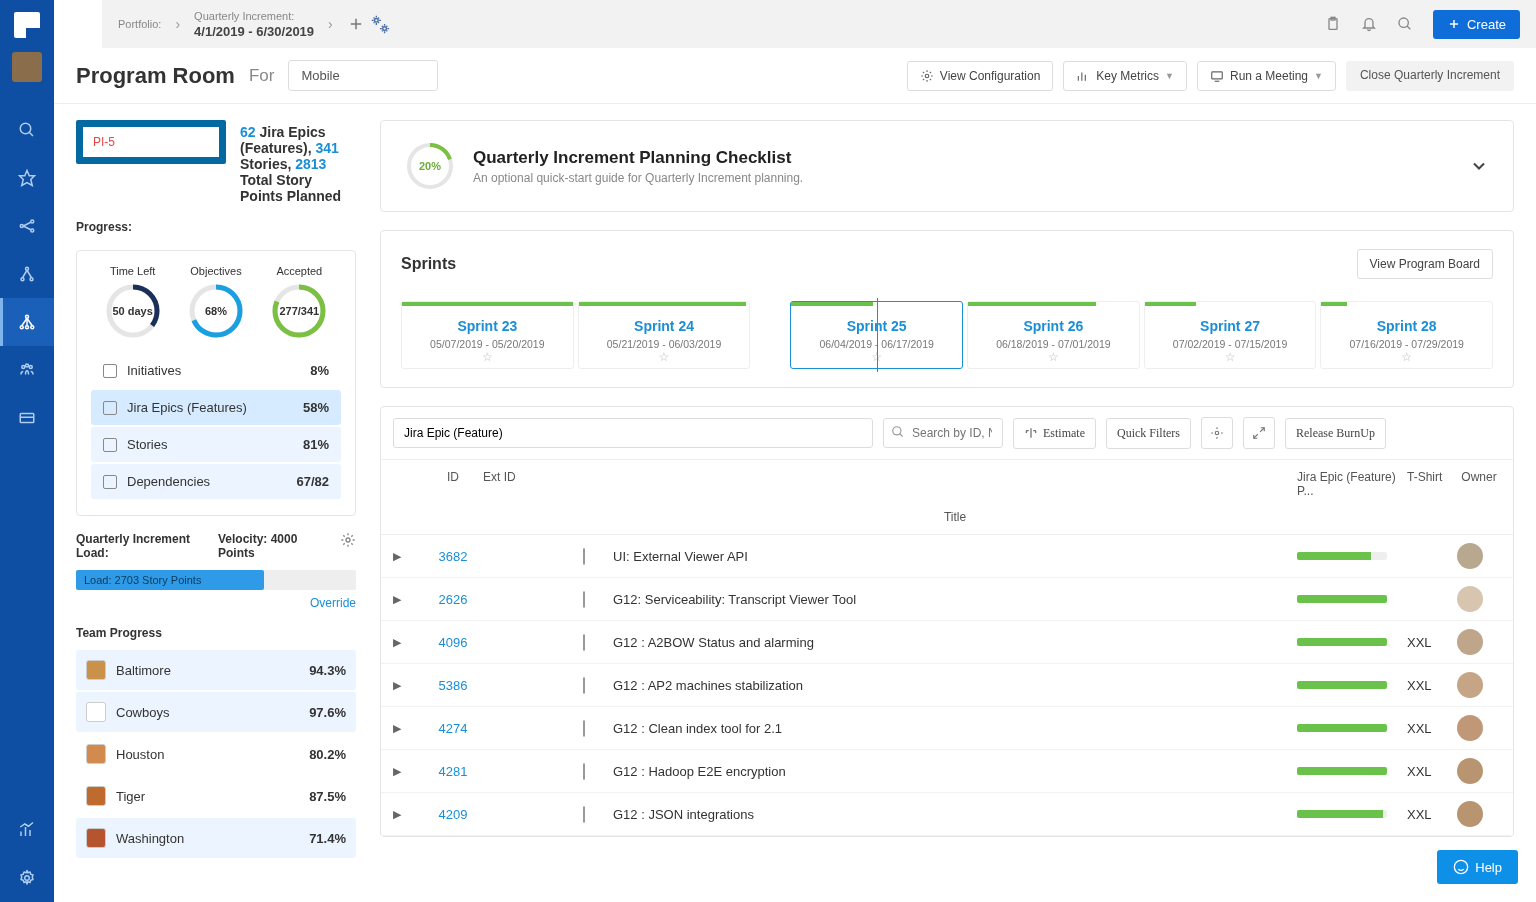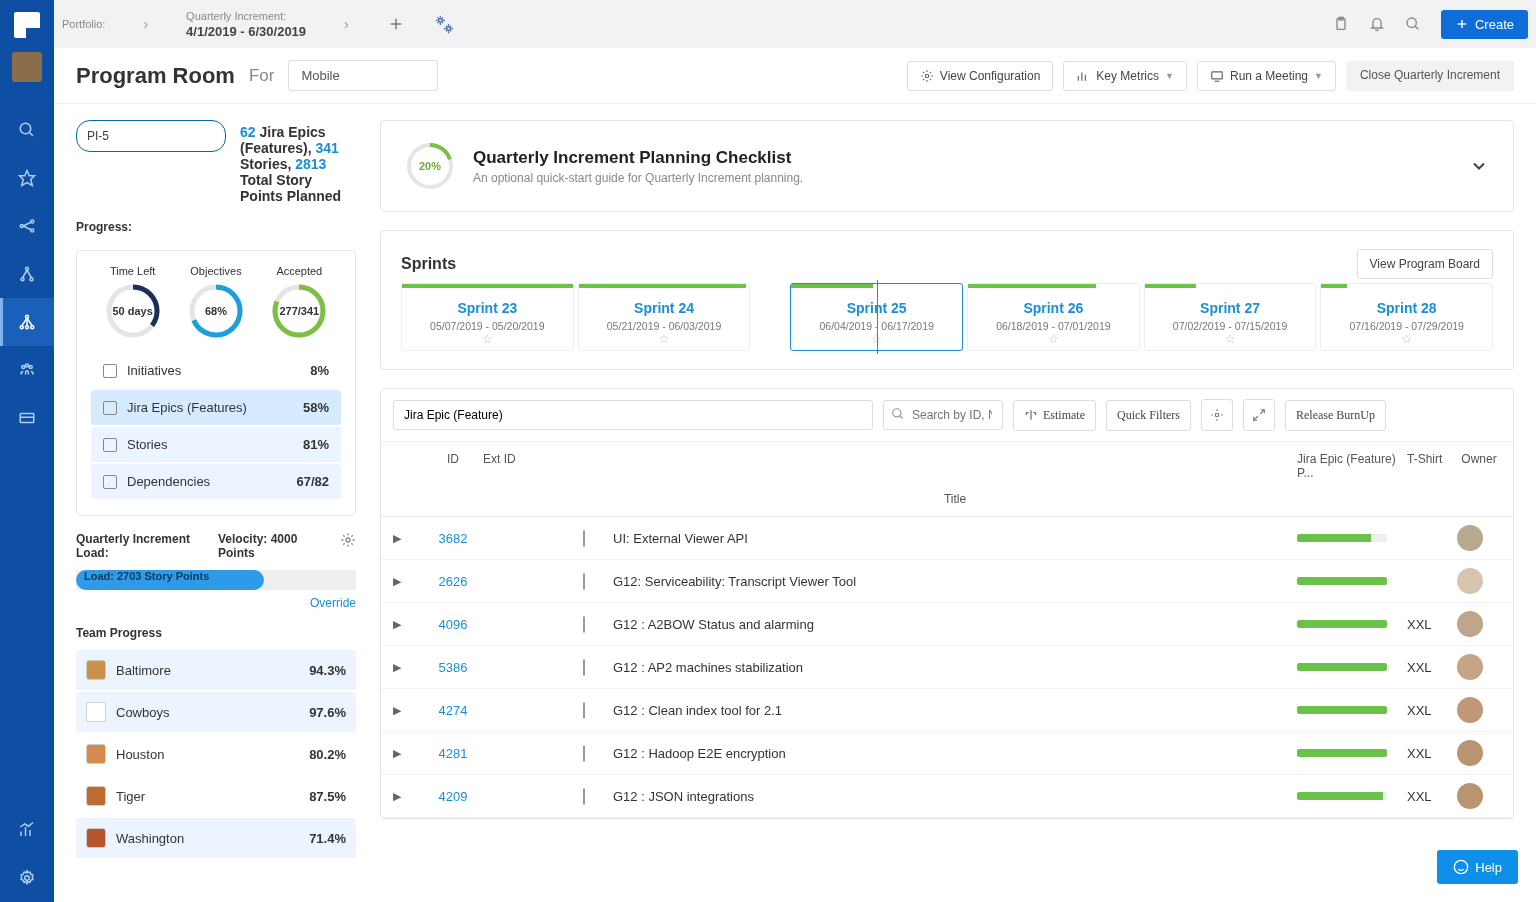--- a/index.html
+++ b/index.html
@@ -7,70 +7,70 @@
 .app { display: flex; }
 .sidebar-nav { width: 54px; background: #0e4ea3; height: 902px; display: flex; flex-direction: column; align-items: center; padding-top: 12px; }
 .sidebar-nav .logo { width: 26px; height: 26px; background: #fff; border-radius: 2px; margin-bottom: 14px; position: relative; }
 .sidebar-nav .logo::after { content: ""; position: absolute; width: 14px; height: 10px; background: #0e4ea3; bottom: 0; right: 0; }
 .sidebar-nav .avatar { width: 30px; height: 30px; border-radius: 3px; background: #8a6d4a; margin-bottom: 24px; }
 .sidebar-nav .nav-icon { width: 54px; height: 48px; display: flex; align-items: center; justify-content: center; color: #aecdf0; cursor: pointer; }
 .sidebar-nav .nav-icon.active { background: #1a5fb8; color: #fff; position: relative;}
 .sidebar-nav .nav-icon.active::before { content:""; position:absolute; left:0; top:0; bottom:0; width:3px; background:#7fb5ef;}
 .sidebar-nav .spacer { flex: 1; }
 .main { flex: 1; display: flex; flex-direction: column; }
-.topbar { height: 48px; background: #f2f2f2; display: flex; align-items: center; padding: 0 8px; gap: 28px; color: #555; }
+.topbar { height: 48px; background: #f2f2f2; display: flex; align-items: center; padding: 0 16px; gap: 4px; color: #555; margin-left: 48px; }
 .top-section { display: flex; flex-direction: column; gap: 2px; }
 .top-section .label { font-size: 11px; color: #888; }
 .top-section .value { font-size: 13px; font-weight: 600; color: #444; }
 .top-chev { color: #999; padding: 0 10px; font-size:14px;}
 .topbar .right { margin-left: auto; display: flex; align-items: center; gap: 20px; }
 .top-icon { color: #666; cursor: pointer; }
 .btn-create { background: #0e6dd8; color: #fff; padding: 7px 14px; border-radius: 3px; font-size: 13px; display: flex; align-items: center; gap: 6px; cursor: pointer; }
 .header-row { display: flex; align-items: center; padding: 12px 22px; gap: 14px; border-bottom: 1px solid #eee; }
 .header-row h1 { font-size: 22px; font-weight: 700; color: #333; }
 .header-row .for-label { font-size: 17px; color: #888; }
 .header-row .dropdown { border: 1px solid #ddd; border-radius: 3px; padding: 7px 12px; font-size: 13px; color: #555; min-width: 150px; }
 .header-actions { margin-left: auto; display: flex; gap: 10px; }
 .btn-outline { border: 1px solid #ddd; border-radius: 3px; padding: 7px 12px; font-size: 12px; color: #444; display: flex; align-items: center; gap: 6px; cursor: pointer; background: #fff; }
 .btn-flat { background: #f2f2f2; border-radius: 3px; padding: 7px 14px; font-size: 12px; color: #555; cursor: pointer; }
 .content { display: flex; padding: 16px 22px; gap: 24px; }
 .left-col { width: 280px; display: flex; flex-direction: column; gap: 16px; }
-.pi-input { border: 1px solid #0369a1; border-radius: 14px; padding: 8px 10px; font-size: 12px; color: #404040; width: 150px;}
+.pi-input { border: 7px solid #0369a1; border-radius: 2px; padding: 8px 10px; font-size: 12px; color: #ef4444; width: 150px;}
 .summary-line { font-size: 14px; font-weight: 700; color: #333; }
 .summary-line .num { color: #1a8fd6; }
 .stats-top { display:flex; gap:14px; align-items:flex-start; }
 .progress-label { font-size: 12px; font-weight: 700; color: #333; }
 .card { border: 1px solid #e5e5e5; border-radius: 4px; padding: 14px; background: #fff; }
 .rings { display: flex; justify-content: space-around; }
 .ring { display: flex; flex-direction: column; align-items: center; gap: 6px; }
 .ring .title { font-size: 11px; color: #333; }
 .ring-circ { width: 56px; height: 56px; border-radius: 50%; display: flex; align-items: center; justify-content: center; font-size: 11px; font-weight: 600; color: #333; position: relative;}
 .ring-circ svg { position:absolute; inset:0; }
 .type-list .row { display: flex; align-items: center; padding: 10px 12px; gap: 10px; font-size: 13px; color: #333; margin-bottom: 2px; border-radius:3px;}
 .type-list .row.sel { background: #d6ebff; }
 .type-list .row.sel2 { background: #ecf5ff; }
 .type-list .ico { width: 14px; height: 14px; border: 1.5px solid #888; border-radius: 2px; }
 .type-list .pct { margin-left: auto; font-weight: 600; }
 .load-sec .title-row { display: flex; justify-content: space-between; font-size: 12px; font-weight: 700; color: #333; align-items: flex-start;}
 .load-bar-bg { background: #eee; border-radius: 2px; height: 20px; margin-top: 10px; position: relative; }
-.load-bar-fg { background: #2f9be8; height: 100%; border-radius: 10px; display: flex; align-items: flex-start; padding-left: 8px; font-size: 11px; color: #0a3a5c; font-weight: 700; }
+.load-bar-fg { background: #2f9be8; height: 100%; border-radius: 2px; display: flex; align-items: center; padding-left: 8px; font-size: 11px; color: #0a3a5c; font-weight: 400; }
 .override { text-align: right; color: #1a8fd6; font-size: 12px; margin-top: 6px; cursor: pointer; }
 .team-progress .title { font-size: 12px; font-weight: 700; margin-bottom: 10px; }
 .team-row { display: flex; align-items: center; padding: 10px 10px; gap: 10px; font-size: 13px; background:#fff; border-radius:3px; margin-bottom:2px;}
 .team-row.sel { background: #ecf5ff; }
 .team-row .tico { width: 20px; height: 20px; border-radius: 3px; }
 .team-row .pct { margin-left: auto; font-weight: 600; }
 .right-col { flex: 1; display: flex; flex-direction: column; gap: 18px; }
 .checklist-card { border: 1px solid #e5e5e5; border-radius: 4px; padding: 20px 24px; display: flex; align-items: center; gap: 18px; }
 .checklist-card .ring-sm { width: 50px; height: 50px; position:relative; display:flex; align-items:center; justify-content:center;}
 .checklist-card h3 { font-size: 17px; font-weight: 700; color: #222; }
 .checklist-card p { font-size: 12px; color: #888; margin-top: 3px; }
 .checklist-card .chev { margin-left: auto; color: #444; cursor:pointer;}
 .sprints-card { border: 1px solid #e5e5e5; border-radius: 4px; padding: 18px 20px; }
-.sprints-card .header { display: flex; justify-content: space-between; align-items: center; margin-bottom: 4px; }
+.sprints-card .header { display: flex; justify-content: space-between; align-items: center; margin-bottom: 22px; }
 .sprints-card h3 { font-size: 16px; font-weight: 700; }
 .sprints-row { display: flex; gap: 4px; }
 .sprint { flex: 1; border: 1px solid #eee; border-radius: 3px; position: relative; padding: 16px 6px 18px; text-align: center; }
 .sprint .bar { position: absolute; top: 0; left: 0; height: 4px; background: #6bc24a; }
 .sprint .name { color: #1a8fd6; font-size: 14px; font-weight: 700; }
 .sprint .dates { font-size: 10.5px; color: #777; margin-top: 4px; }
 .sprint .star { position: absolute; bottom: 4px; left: 50%; transform: translateX(-50%); color: #bbb; font-size: 12px;}
 .sprint.active { border-color: #1a8fd6; position:relative;margin-left:36px; }
 .sprint.active::after { content:""; position:absolute; top:-4px; bottom:-4px; left:50%; width:1px; background:#1a8fd6;}
 .table-card { border: 1px solid #e5e5e5; border-radius: 4px; }

